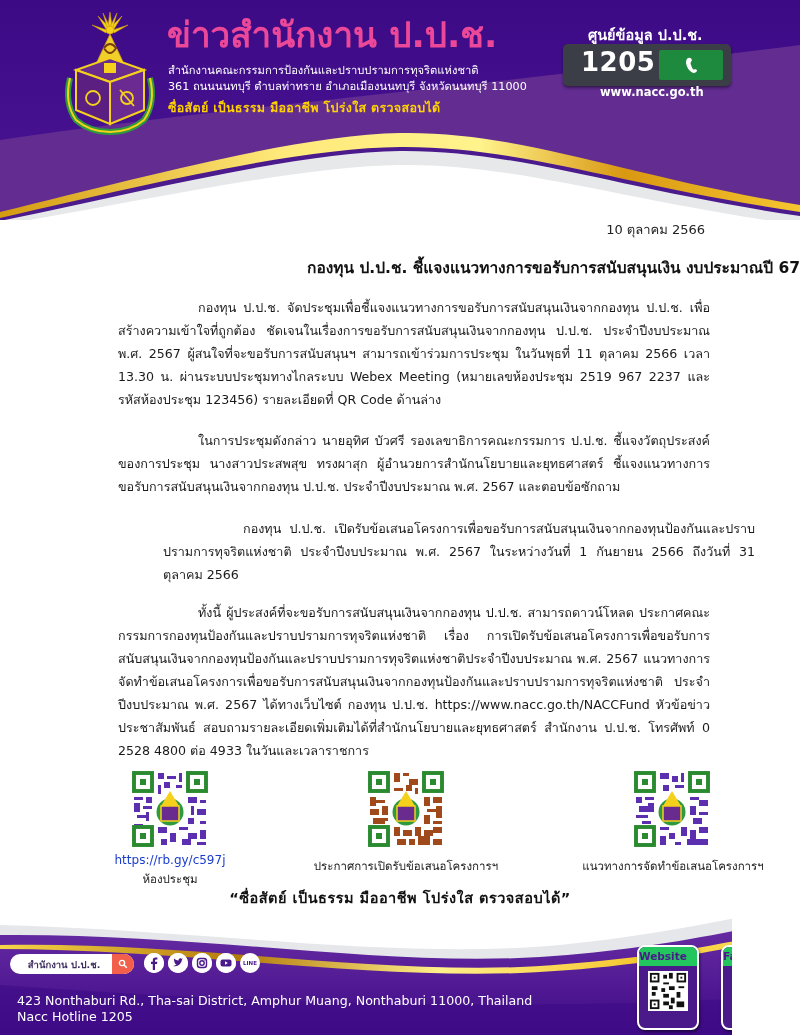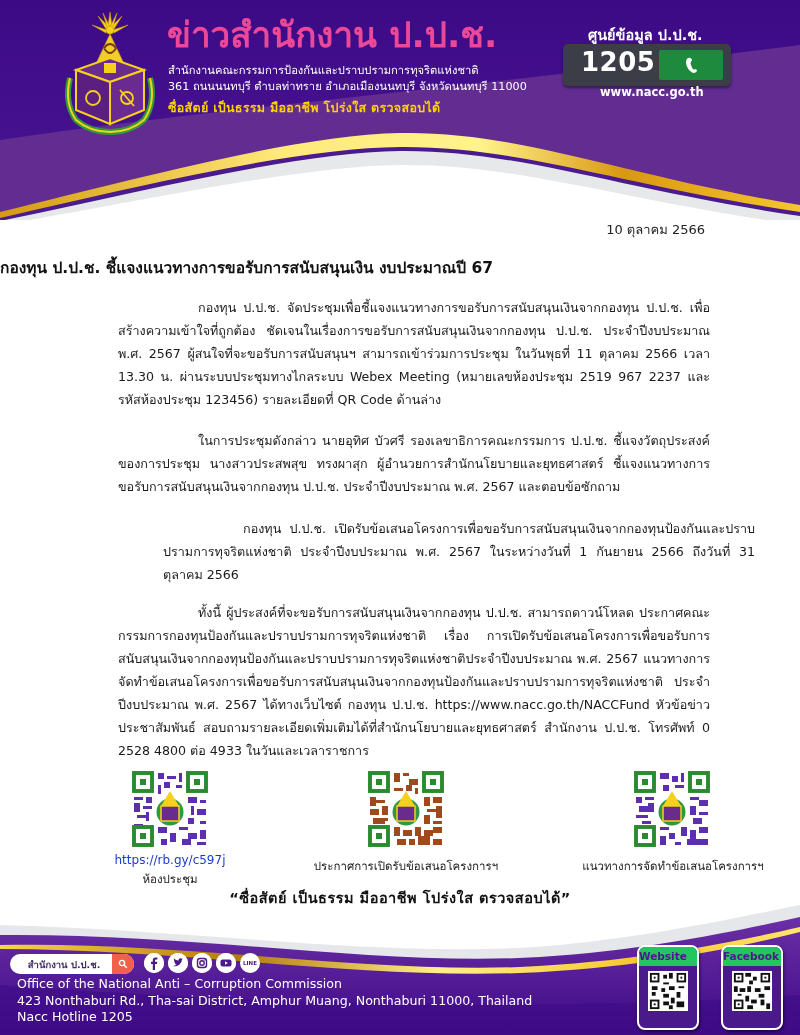--- a/index.html
+++ b/index.html
@@ -32,21 +32,21 @@
   .hotline-num { position: absolute; left: 18px; top: 3px; font-size: 26px; font-weight: bold; color: #ffffff; letter-spacing: 0.5px; }
   .hotline-phone {
     position: absolute; left: 96px; top: 6px; width: 64px; height: 30px; background: #1d8a3e; border-radius: 2px;
     display: flex; align-items: center; justify-content: center;
   }
   .hotline-url { position: absolute; left: 600px; top: 85px; font-size: 11.5px; font-weight: bold; color: #ffffff; white-space: nowrap; }
 
   
   .date { position: absolute; right: 95px; top: 219px; font-size: 13px; color: #222; text-align: center; }
   .headline {
-    position: absolute; left: 0; width: 800px; top: 255px; text-align: left;
+    position: absolute; left: 0; width: 800px; top: 255px; text-align: right;
     font-size: 15.5px; font-weight: bold; color: #111; white-space: nowrap;
   }
   .para {
     position: absolute; left: 118px; width: 592px; font-size: 12.6px; line-height: 23px; color: #1a1a1a;
     text-align: justify; text-indent: 80px;
   }
   .p1 { top: 296px; }
   .p2 { top: 429px; }
   .p3 { top: 517px; margin-left: 45px; }
   .p4 { top: 601px; }
@@ -54,21 +54,21 @@
   
   .qr { position: absolute; width: 78px; height: 78px; }
   .qr-caption { position: absolute; font-size: 11.5px; color: #222; text-align: center; white-space: nowrap; }
   .qr-link { color: #1a3ccc; font-size: 12px; cursor: pointer; }
   .closing-motto {
     position: absolute; left: 0; width: 800px; top: 886px; text-align: center;
     font-size: 14.5px; font-weight: bold; color: #111; letter-spacing: 0.5px; white-space: nowrap;
   }
 
   
-  .footer { position: absolute; left: 0; top: 905px; width: 800px; height: 130px; overflow: hidden; }
+  .footer { position: absolute; left: 0; top: 905px; width: 732px; height: 130px; overflow: hidden; }
   .footer svg.bg { position: absolute; left: 0; top: 0; }
   .search-pill {
     position: absolute; left: 10px; top: 49px; width: 124px; height: 20px; background: #ffffff; border-radius: 10px;
     overflow: hidden; display: flex; align-items: center;
   }
   .search-text { flex: 1; font-size: 9.5px; color: #3c2a5c; text-align: center; font-weight: bold; padding-left: 6px; }
   .search-btn { width: 22px; height: 20px; background: #f2604b; display: flex; align-items: center; justify-content: center; }
   .social { position: absolute; top: 48px; width: 20px; height: 20px; border-radius: 50%; background: #ffffff;
             display: flex; align-items: center; justify-content: center; cursor: pointer; }
   .footer-text { position: absolute; left: 17px; color: #ffffff; font-size: 12.6px; white-space: nowrap; line-height: 16px; }
@@ -369,21 +369,20 @@
     <svg width="20" height="20" viewBox="0 0 20 20">
         <circle cx="10" cy="10" r="10" fill="#ffffff"></circle>
         <rect x="4.5" y="6.5" width="11" height="7" rx="2" fill="#4a1a8a"></rect>
         <path d="M9,8.3 L11.8,10 L9,11.7 Z" fill="#ffffff"></path>
       </svg>
   </span>
   <span class="social" style="left:240px;">
     <span style="font-size:5.5px; font-weight:bold; color:#4a1a8a;">LINE</span>
   </span>
 
-  <div class="footer-text ft1">Office of the National Anti – Corruption Commission</div>
   <div class="footer-text ft2">423 Nonthaburi Rd., Tha-sai District, Amphur Muang, Nonthaburi 11000, Thailand</div>
   <div class="footer-text ft3">Nacc Hotline 1205</div>
 
   <div class="fqr-card" style="left:637px;">
     <div class="fqr-head">Website</div>
     <svg class="fqr-img" viewBox="0 0 21 21">
       <rect width="21" height="21" fill="#fff"></rect>
       <g fill="#111">
         <rect x="1" y="1" width="5" height="5"></rect>
           <rect x="15" y="1" width="5" height="5"></rect>

